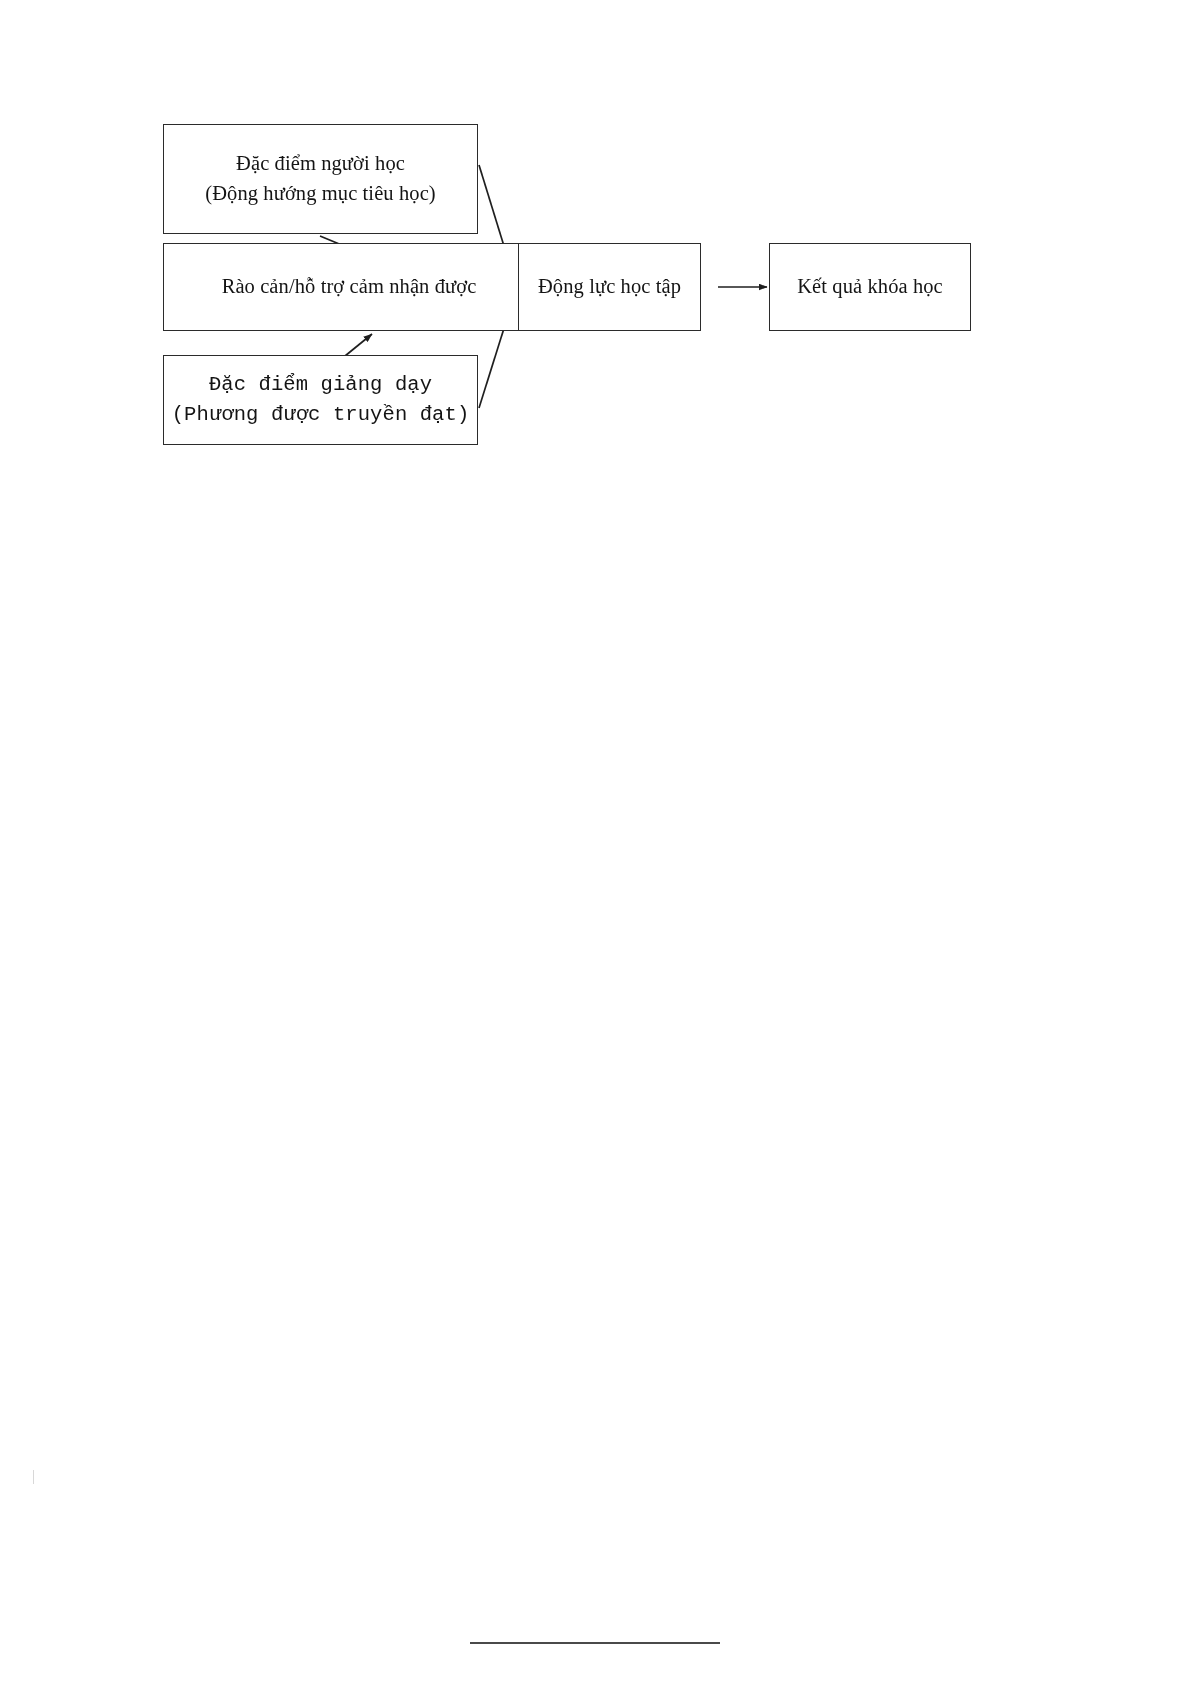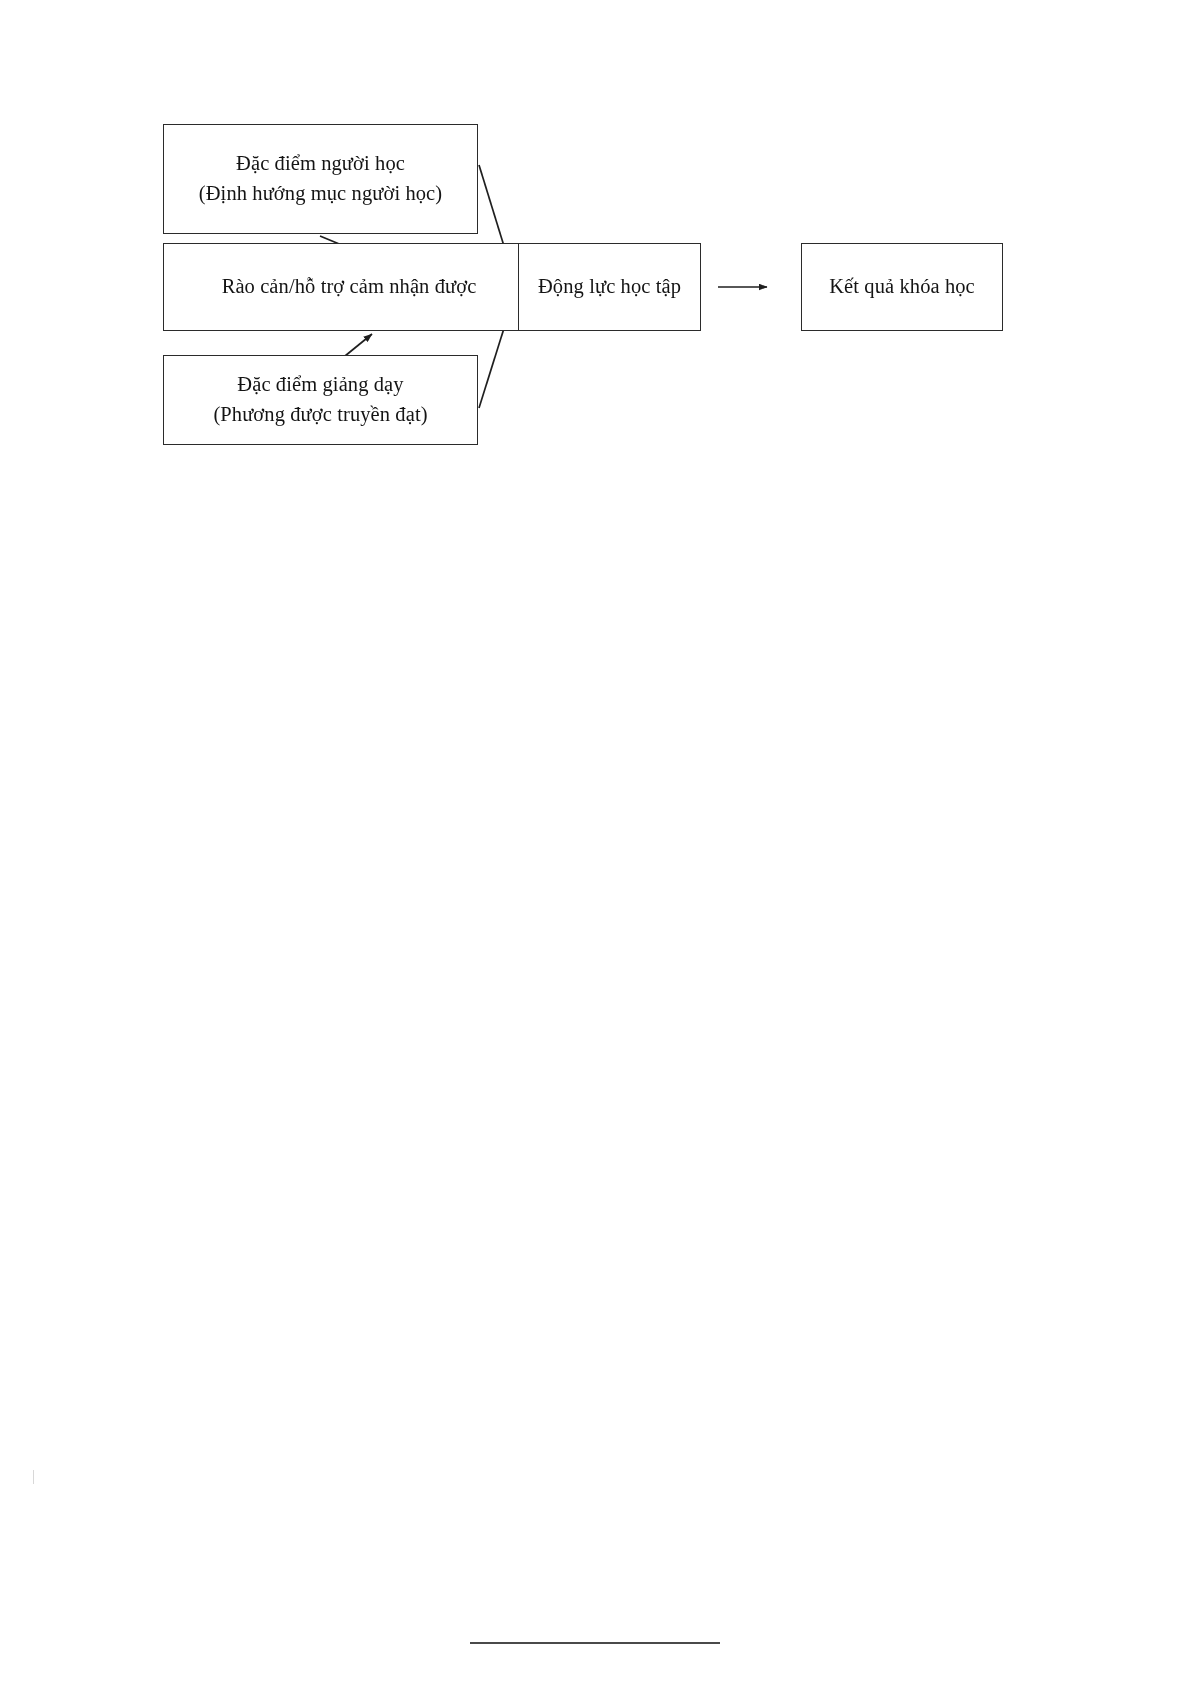--- a/index.html
+++ b/index.html
@@ -47,27 +47,27 @@
   }
 
   
   #node-learner-characteristics {
     left: 163px;  top: 124px;  width: 315px; height: 110px;
   }
   #node-perceived-barriers {
     left: 163px;  top: 243px;  width: 372px; height: 88px;
   }
   #node-teaching-characteristics {
-    left: 163px;  top: 355px;  width: 315px; height: 90px;
+    left: 163px;  top: 355px;  width: 315px; height: 90px; font-family: Liberation Mono, monospace;
   }
   #node-learning-motivation {
     left: 518px;  top: 243px;  width: 183px; height: 88px;
   }
   #node-course-outcome {
-    left: 769px;  top: 243px;  width: 202px; height: 88px; margin-left: 32px;
+    left: 769px;  top: 243px;  width: 202px; height: 88px;
   }
 
   #connector-layer {
     position: absolute;
     left: 0;
     top: 0;
     width: 1191px;
     height: 1685px;
     pointer-events: none;
   }
@@ -110,21 +110,21 @@
 
     <line x1="318" y1="378" x2="372" y2="334" stroke="#1f1f1f" stroke-width="1.7" marker-end="url(#arrowhead)"></line>
 
     <line x1="479" y1="408" x2="516" y2="290" stroke="#1f1f1f" stroke-width="1.7" marker-end="url(#arrowhead)"></line>
 
     <line x1="718" y1="287" x2="767" y2="287" stroke="#1f1f1f" stroke-width="1.7" marker-end="url(#arrowhead)"></line>
   </svg>
 
   <div class="node-box" id="node-learner-characteristics">
     <span class="node-line">Đặc điểm người học</span>
-    <span class="node-line">(Định hướng mục người học)</span>
+    <span class="node-line">(Động hướng mục tiêu học)</span>
   </div>
 
   <div class="node-box" id="node-perceived-barriers">
     <span class="node-line">Rào cản/hỗ trợ cảm nhận được</span>
   </div>
 
   <div class="node-box" id="node-teaching-characteristics">
     <span class="node-line">Đặc điểm giảng dạy</span>
     <span class="node-line">(Phương được truyền đạt)</span>
   </div>

